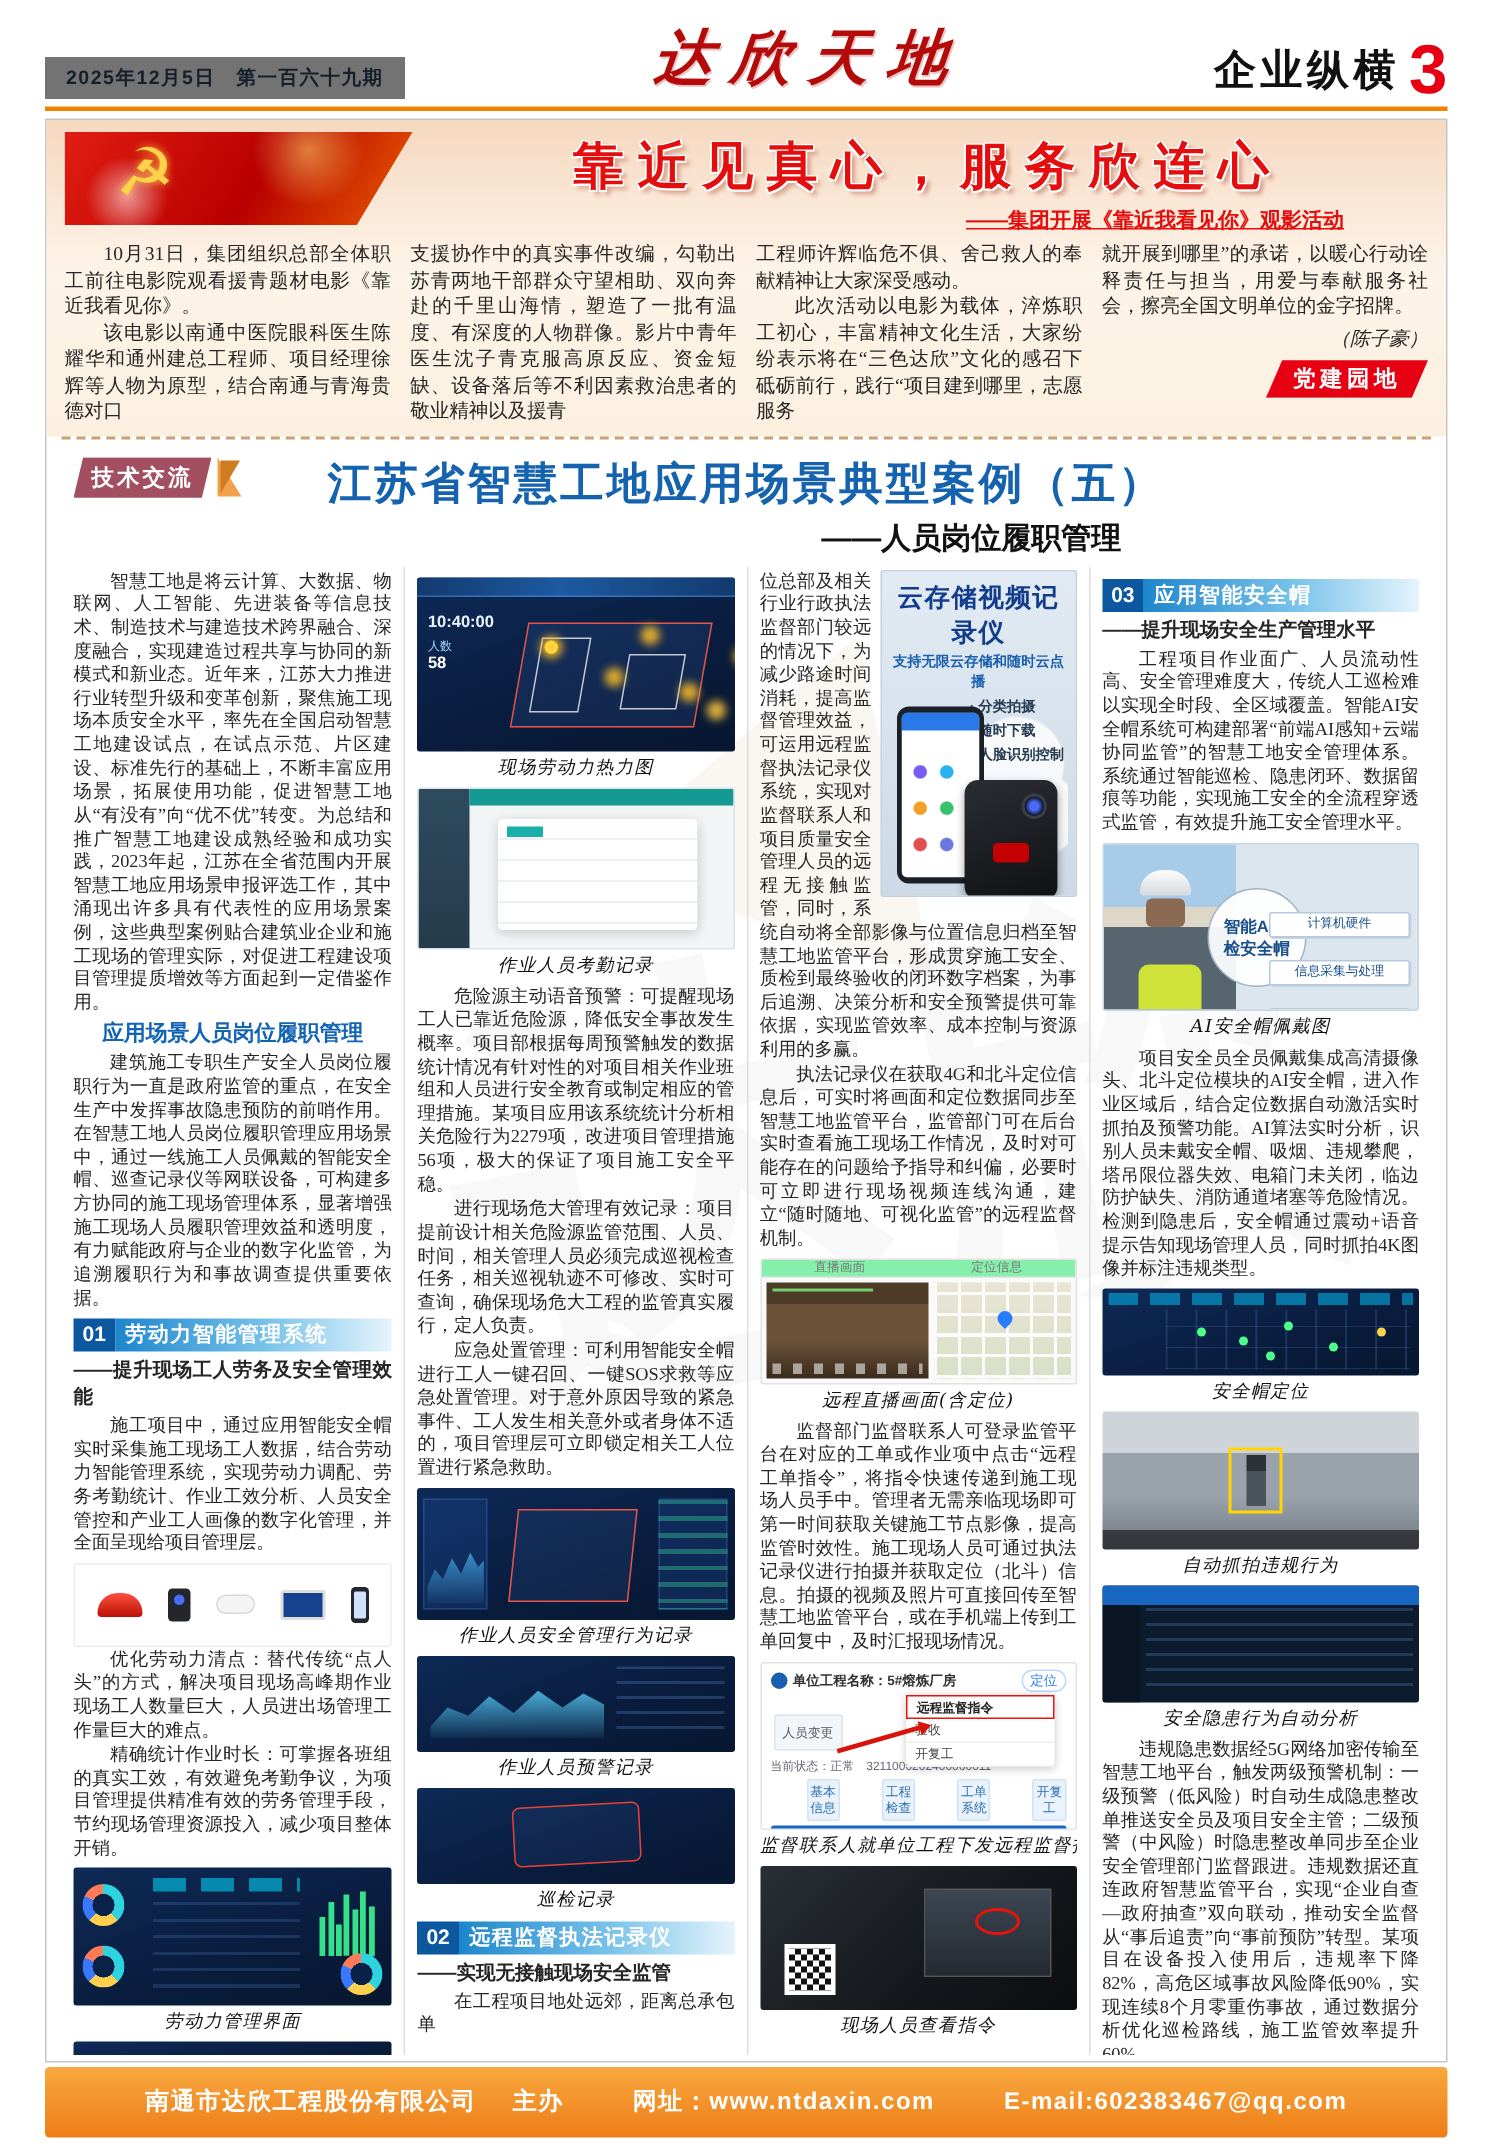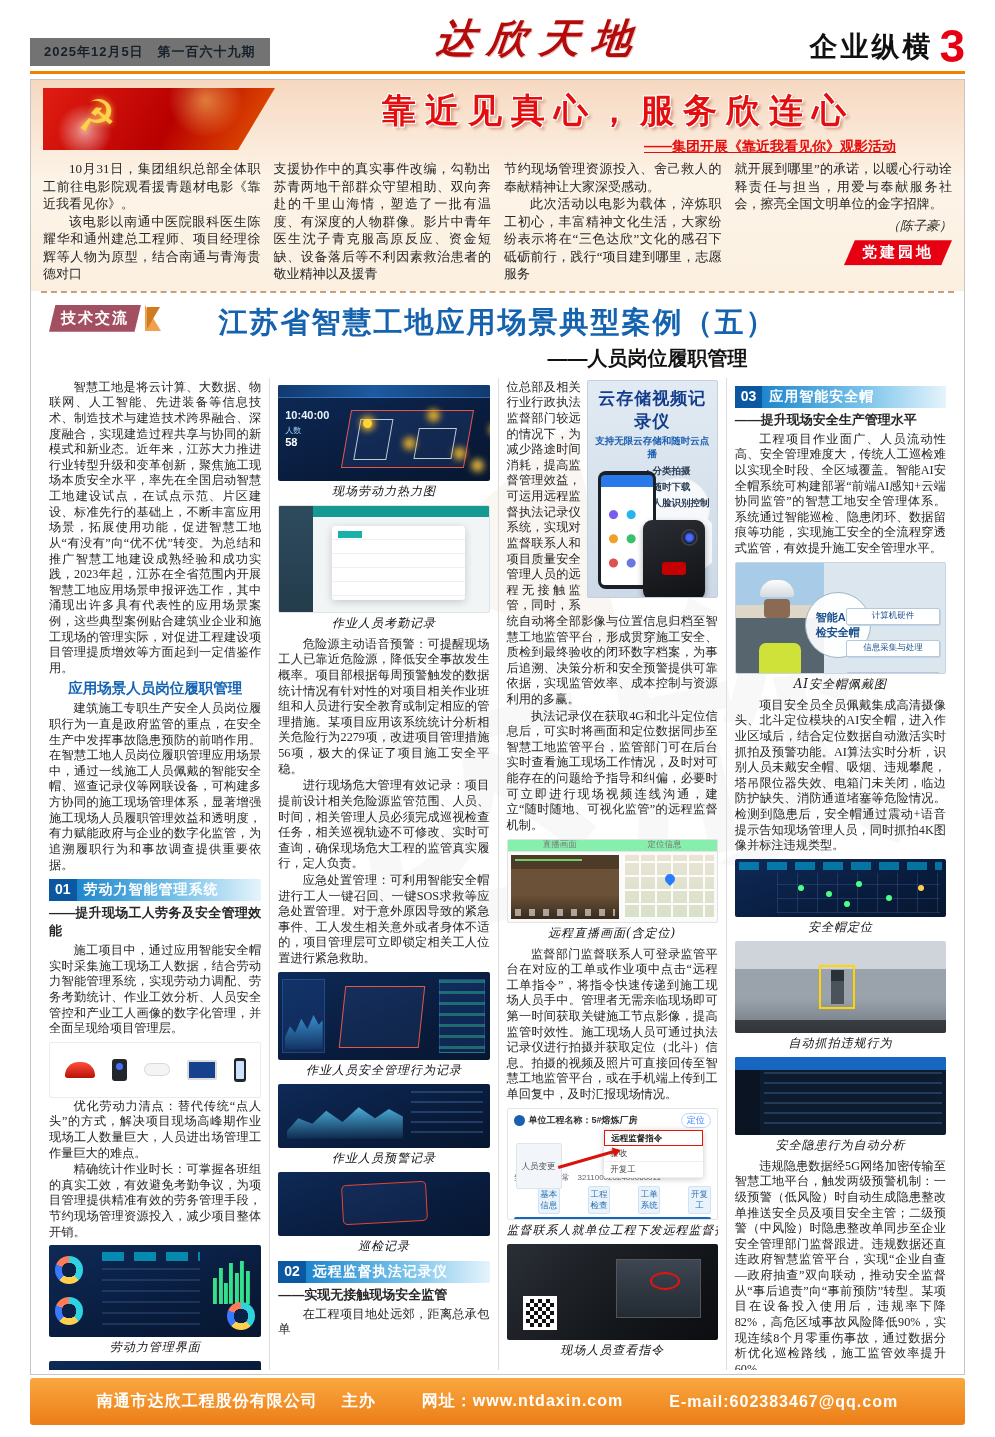--- a/index.html
+++ b/index.html
@@ -77,21 +77,21 @@
   .sec-label { flex:1; background:linear-gradient(90deg,#1d86cc,#79c3ea 55%,#e6f4fc);
     color:#fff; font-weight:bold; font-size:14px; display:flex; align-items:center;
     padding:0 7px; letter-spacing:1px; }
   .sec-sub { font:bold 13px "Liberation Sans",sans-serif; margin:2px 0 3px; }
   .figcap { text-align:center; font:italic 12px "DejaVu Serif",serif; letter-spacing:1px;
     color:#111; margin:2px 0 5px; white-space:nowrap; overflow:hidden; }
   .fig { position:relative; margin:5px 0 1px; overflow:hidden; border-radius:2px; }
 
   
   .figdark { background:linear-gradient(160deg,#0e2a57,#091c3d 60%,#081730); }
-  .fig-heat { height:96px; }
+  .fig-heat { height:116px; }
   .heat-topbar { position:absolute; top:0; left:0; right:0; height:13px;
     background:linear-gradient(90deg,#123a6e,#1d5aa0 45%,#123a6e);
     border-bottom:1px solid rgba(90,160,255,.45); }
   .heat-time { position:absolute; left:7px; top:24px; color:#eaf4ff;
     font:bold 11px "Liberation Sans",sans-serif; }
   .heat-count { position:absolute; left:7px; top:40px; color:#9fd1ff;
     font:400 8px "Liberation Sans",sans-serif; display:flex; flex-direction:column; }
   .heat-count b { color:#fff; font-size:11px; }
   .heat-plan { position:absolute; left:32%; top:26%; width:58%; height:60%;
     border:1px solid rgba(255,90,70,.9); transform:skewX(-10deg);
@@ -222,21 +222,21 @@
 
   
   .fig-order { height:112px; background:#fff; border:1px solid #e3e3e3; padding:4px 6px;
     font-family:"Liberation Sans",sans-serif; }
   .ord-row1 { display:flex; align-items:center; gap:4px; font:bold 9px "Liberation Sans",sans-serif; color:#333; }
   .ord-logo { width:11px; height:11px; border-radius:50%; background:#1a5fb0; flex:none; }
   .ord-locate { margin-left:auto; font-weight:400; color:#2a7cff; border:1px solid #bcd6ff;
     border-radius:8px; padding:0 5px; }
   .ord-main { position:relative; height:42px; margin-top:2px; }
   .ord-btn { position:absolute; left:2px; top:13px; font-size:8.5px; color:#555; background:#f2f6fa;
-    border:1px solid #dde4ea; padding:17px 5px; border-radius:2px; }
+    border:1px solid #dde4ea; padding:6px 5px; border-radius:2px; }
   .ord-menu { position:absolute; right:8px; top:0; width:50%; background:#fff; border-radius:3px;
     box-shadow:0 1px 6px rgba(0,0,0,.22); font-size:8.5px; color:#444; }
   .ord-menu-item { padding:2px 6px; border-bottom:1px solid #f0f0f0; }
   .ord-menu-item.hot { border:1.5px solid #e8140c; font-weight:bold; color:#222; }
   .ord-arrow { position:absolute; left:22%; top:28px; width:58px; height:2.5px; background:#d8130b;
     transform:rotate(-16deg); }
   .ord-arrow::after { content:""; position:absolute; right:-7px; top:-3.5px;
     border-left:8px solid #d8130b; border-top:5px solid transparent; border-bottom:5px solid transparent; }
   .ord-status { display:flex; gap:8px; font-size:8px; color:#667; margin-top:1px; }
   .ord-tabs { display:flex; gap:4px; margin-top:3px; }
@@ -342,21 +342,21 @@
       </div>
       <div class="banner-body">
         <div class="bcol">
           <p class="ind">10月31日，集团组织总部全体职工前往电影院观看援青题材电影《靠近我看见你》。</p>
           <p class="ind">该电影以南通中医院眼科医生陈耀华和通州建总工程师、项目经理徐辉等人物为原型，结合南通与青海贵德对口</p>
         </div>
         <div class="bcol">
           <p>支援协作中的真实事件改编，勾勒出苏青两地干部群众守望相助、双向奔赴的千里山海情，塑造了一批有温度、有深度的人物群像。影片中青年医生沈子青克服高原反应、资金短缺、设备落后等不利因素救治患者的敬业精神以及援青</p>
         </div>
         <div class="bcol">
-          <p>节约现场管理资源投入、舍己救人的奉献精神让大家深受感动。</p>
+          <p>工程师许辉临危不俱、舍己救人的奉献精神让大家深受感动。</p>
           <p class="ind">此次活动以电影为载体，淬炼职工初心，丰富精神文化生活，大家纷纷表示将在“三色达欣”文化的感召下砥砺前行，践行“项目建到哪里，志愿服务</p>
         </div>
         <div class="bcol">
           <p>就开展到哪里”的承诺，以暖心行动诠释责任与担当，用爱与奉献服务社会，擦亮全国文明单位的金字招牌。</p>
           <div class="byline">（陈子豪）</div>
           <div class="badge-row">
             <span class="pj-badge">党建园地</span>
           </div>
         </div>
       </div>

